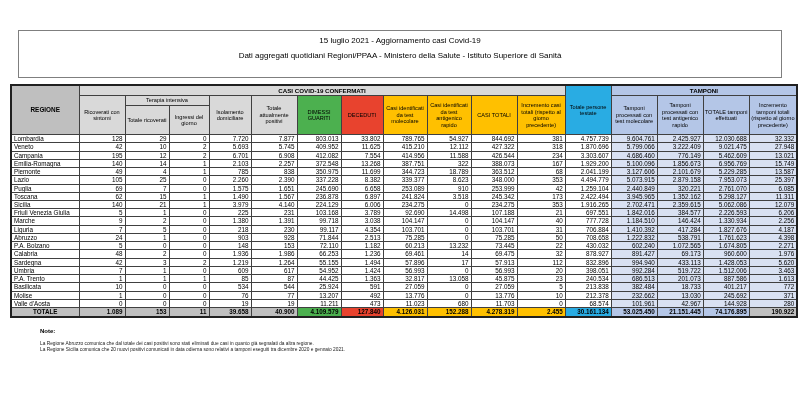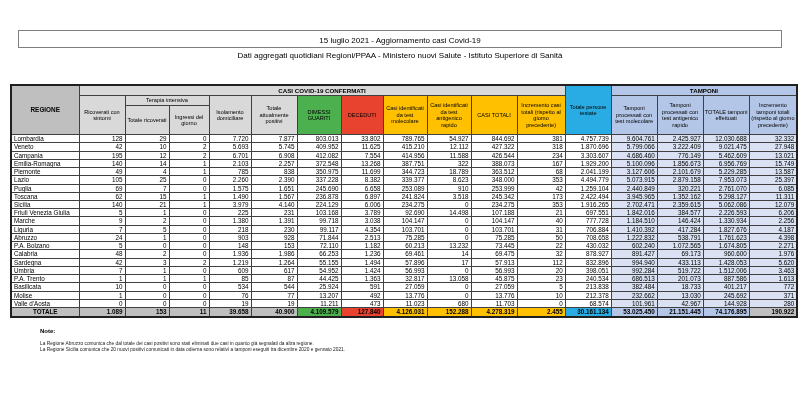--- a/index.html
+++ b/index.html
@@ -1,19 +1,19 @@
 <!DOCTYPE html>
 <html><head>
 <meta charset="utf-8">
 <style>
   * { box-sizing: border-box; margin: 0; padding: 0; }
   html,body { width: 800px; height: 400px; background: #fff; overflow: hidden;
               font-family: "Liberation Sans", sans-serif; color: #000; }
   #title-box {
-    position: absolute; left: 18px; top: 30px; width: 764px; height: 18px;
+    position: absolute; left: 18px; top: 30px; width: 764px; height: 48px;
     border: 1px solid #7f7f7f; background: #fff; text-align: center;
   }
   #title-box .l1 { margin-top: 5px; font-size: 8px; }
   #title-box .l2 { margin-top: 6px; font-size: 8px; }
 
   table { position: absolute; left: 10px; top: 84px; width: 786px;
           border-collapse: collapse; table-layout: fixed; }
   th, td { border: 1px solid #404040; overflow: hidden; line-height: 1.15; }
   table { border: 2px solid #202020; }
   thead th { font-size: 5.6px; font-weight: normal; text-align: center;
@@ -42,21 +42,21 @@
 
   #notes { position: absolute; left: 40px; top: 328px; }
   #notes .note-title { font-size: 6px; font-weight: bold; margin-bottom: 7px; }
   #notes .note-line { font-size: 4.8px; line-height: 6px; color: #1a1a1a; }
 </style>
 </head>
 <body>
 
 <div id="title-box">
   <div class="l1">15 luglio 2021 - Aggiornamento casi Covid-19</div>
-  <div class="l2">Dati aggregati quotidiani Regioni/PPAA - Ministero nuovi Salute - Istituto Superiore di Sanità</div>
+  <div class="l2">Dati aggregati quotidiani Regioni/PPAA - Ministero della Salute - Istituto Superiore di Sanità</div>
 </div>
 
 <table>
   <colgroup>
     <col style="width:68px">
       <col style="width:46px">
       <col style="width:44px">
       <col style="width:40px">
     <col style="width:42px">
       <col style="width:46px">

